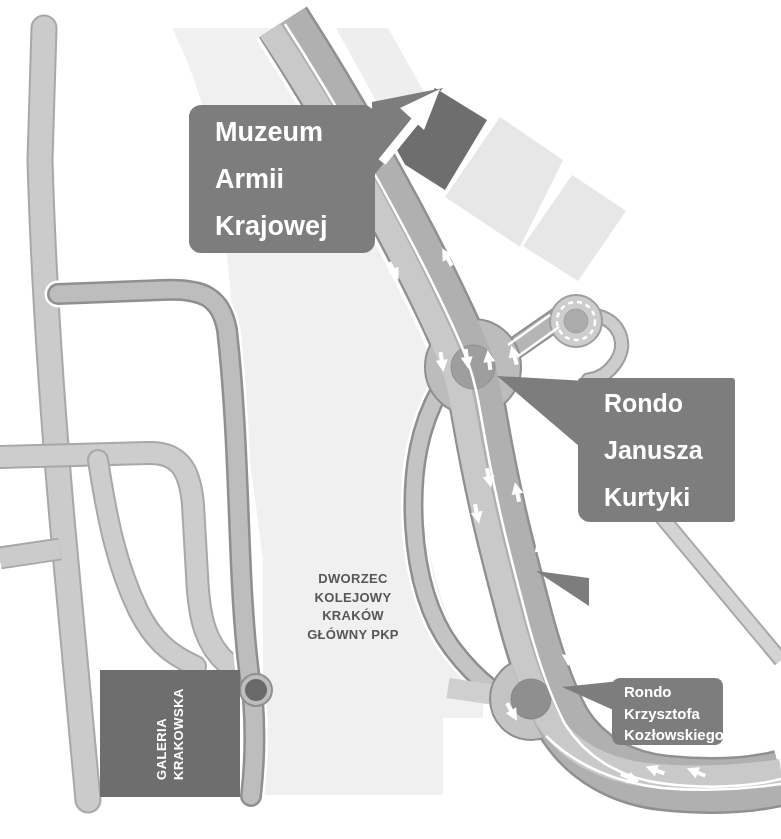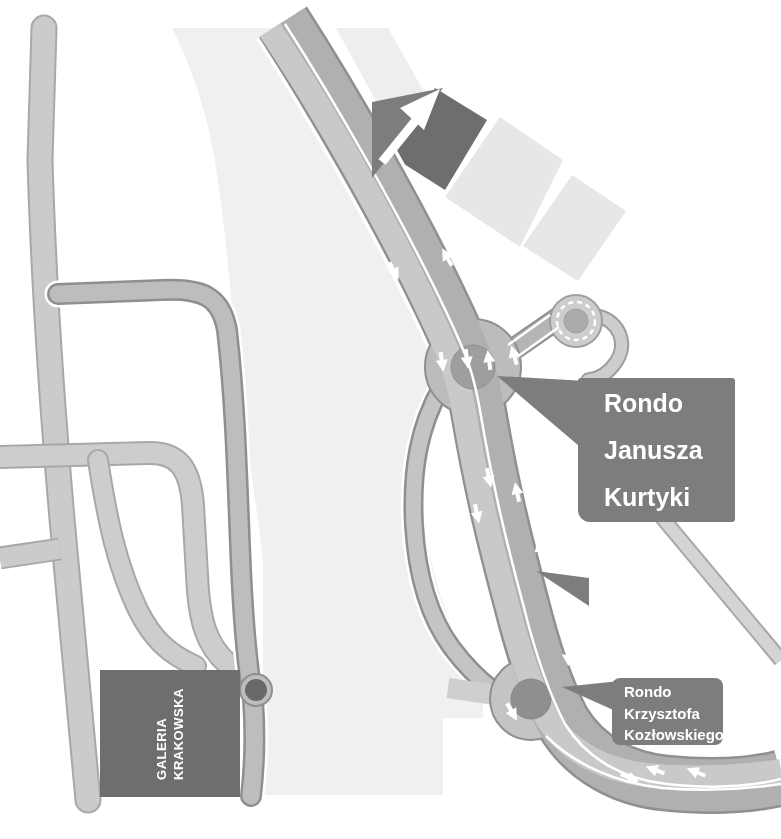--- a/index.html
+++ b/index.html
@@ -149,29 +149,36 @@
     <polygon points="497,376 586,381 586,452"></polygon>
     <polygon points="536,571 589,578 589,606"></polygon>
     <polygon points="562,687 620,681 620,713"></polygon>
   </g>
   <g>
     <path d="M382,162 L416,120" stroke="#ffffff" stroke-width="9" fill="none"></path>
     <polygon points="400,108 440,89 424,130" fill="#ffffff"></polygon>
   </g>
 </svg>
 
+<div id="label-muzeum" class="callout big">Muzeum
+Armii
+Krajowej</div>
 
 <div id="label-kurtyki" class="callout mid">Rondo
 Janusza
 Kurtyki</div>
 
 
 <div id="label-kozlowski" class="callout small">Rondo
 Krzysztofa
 Kozłowskiego</div>
 
+<div id="label-dworzec">DWORZEC
+KOLEJOWY
+KRAKÓW
+GŁÓWNY PKP</div>
 
 <div id="galeria">
   <div class="vtext">GALERIA
 KRAKOWSKA</div>
 </div>
 
 </div>
 
 </body></html>

